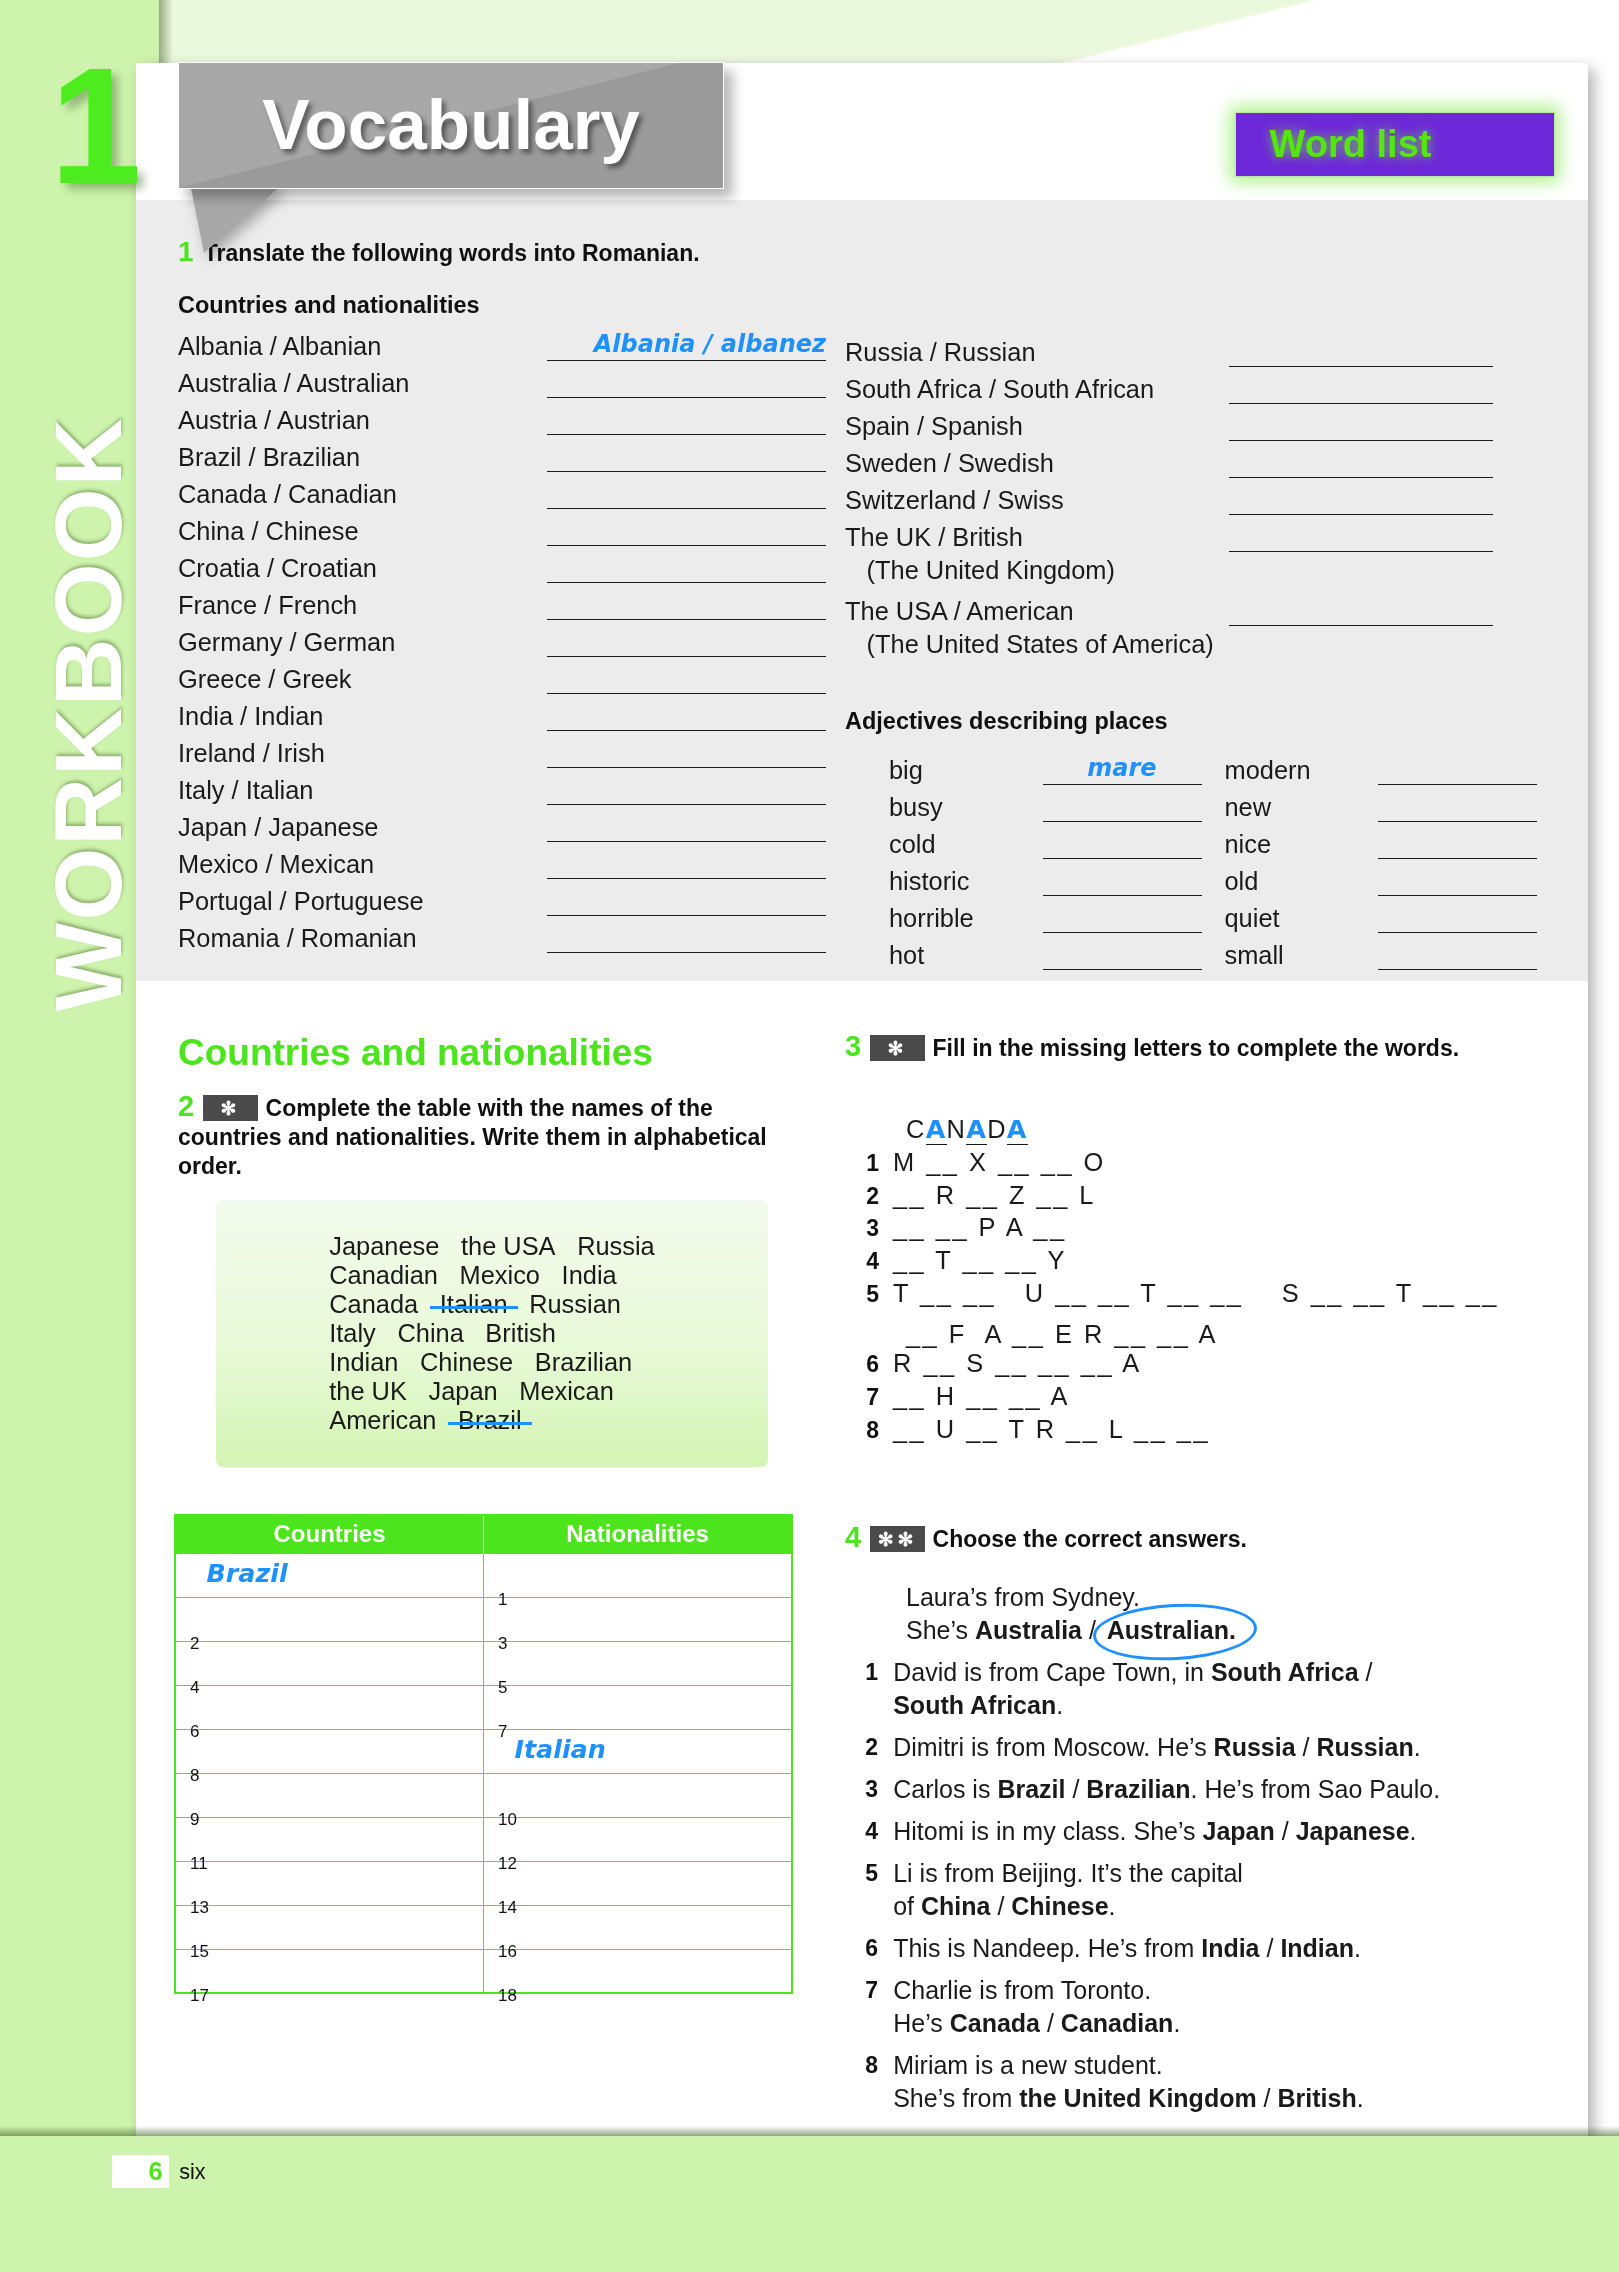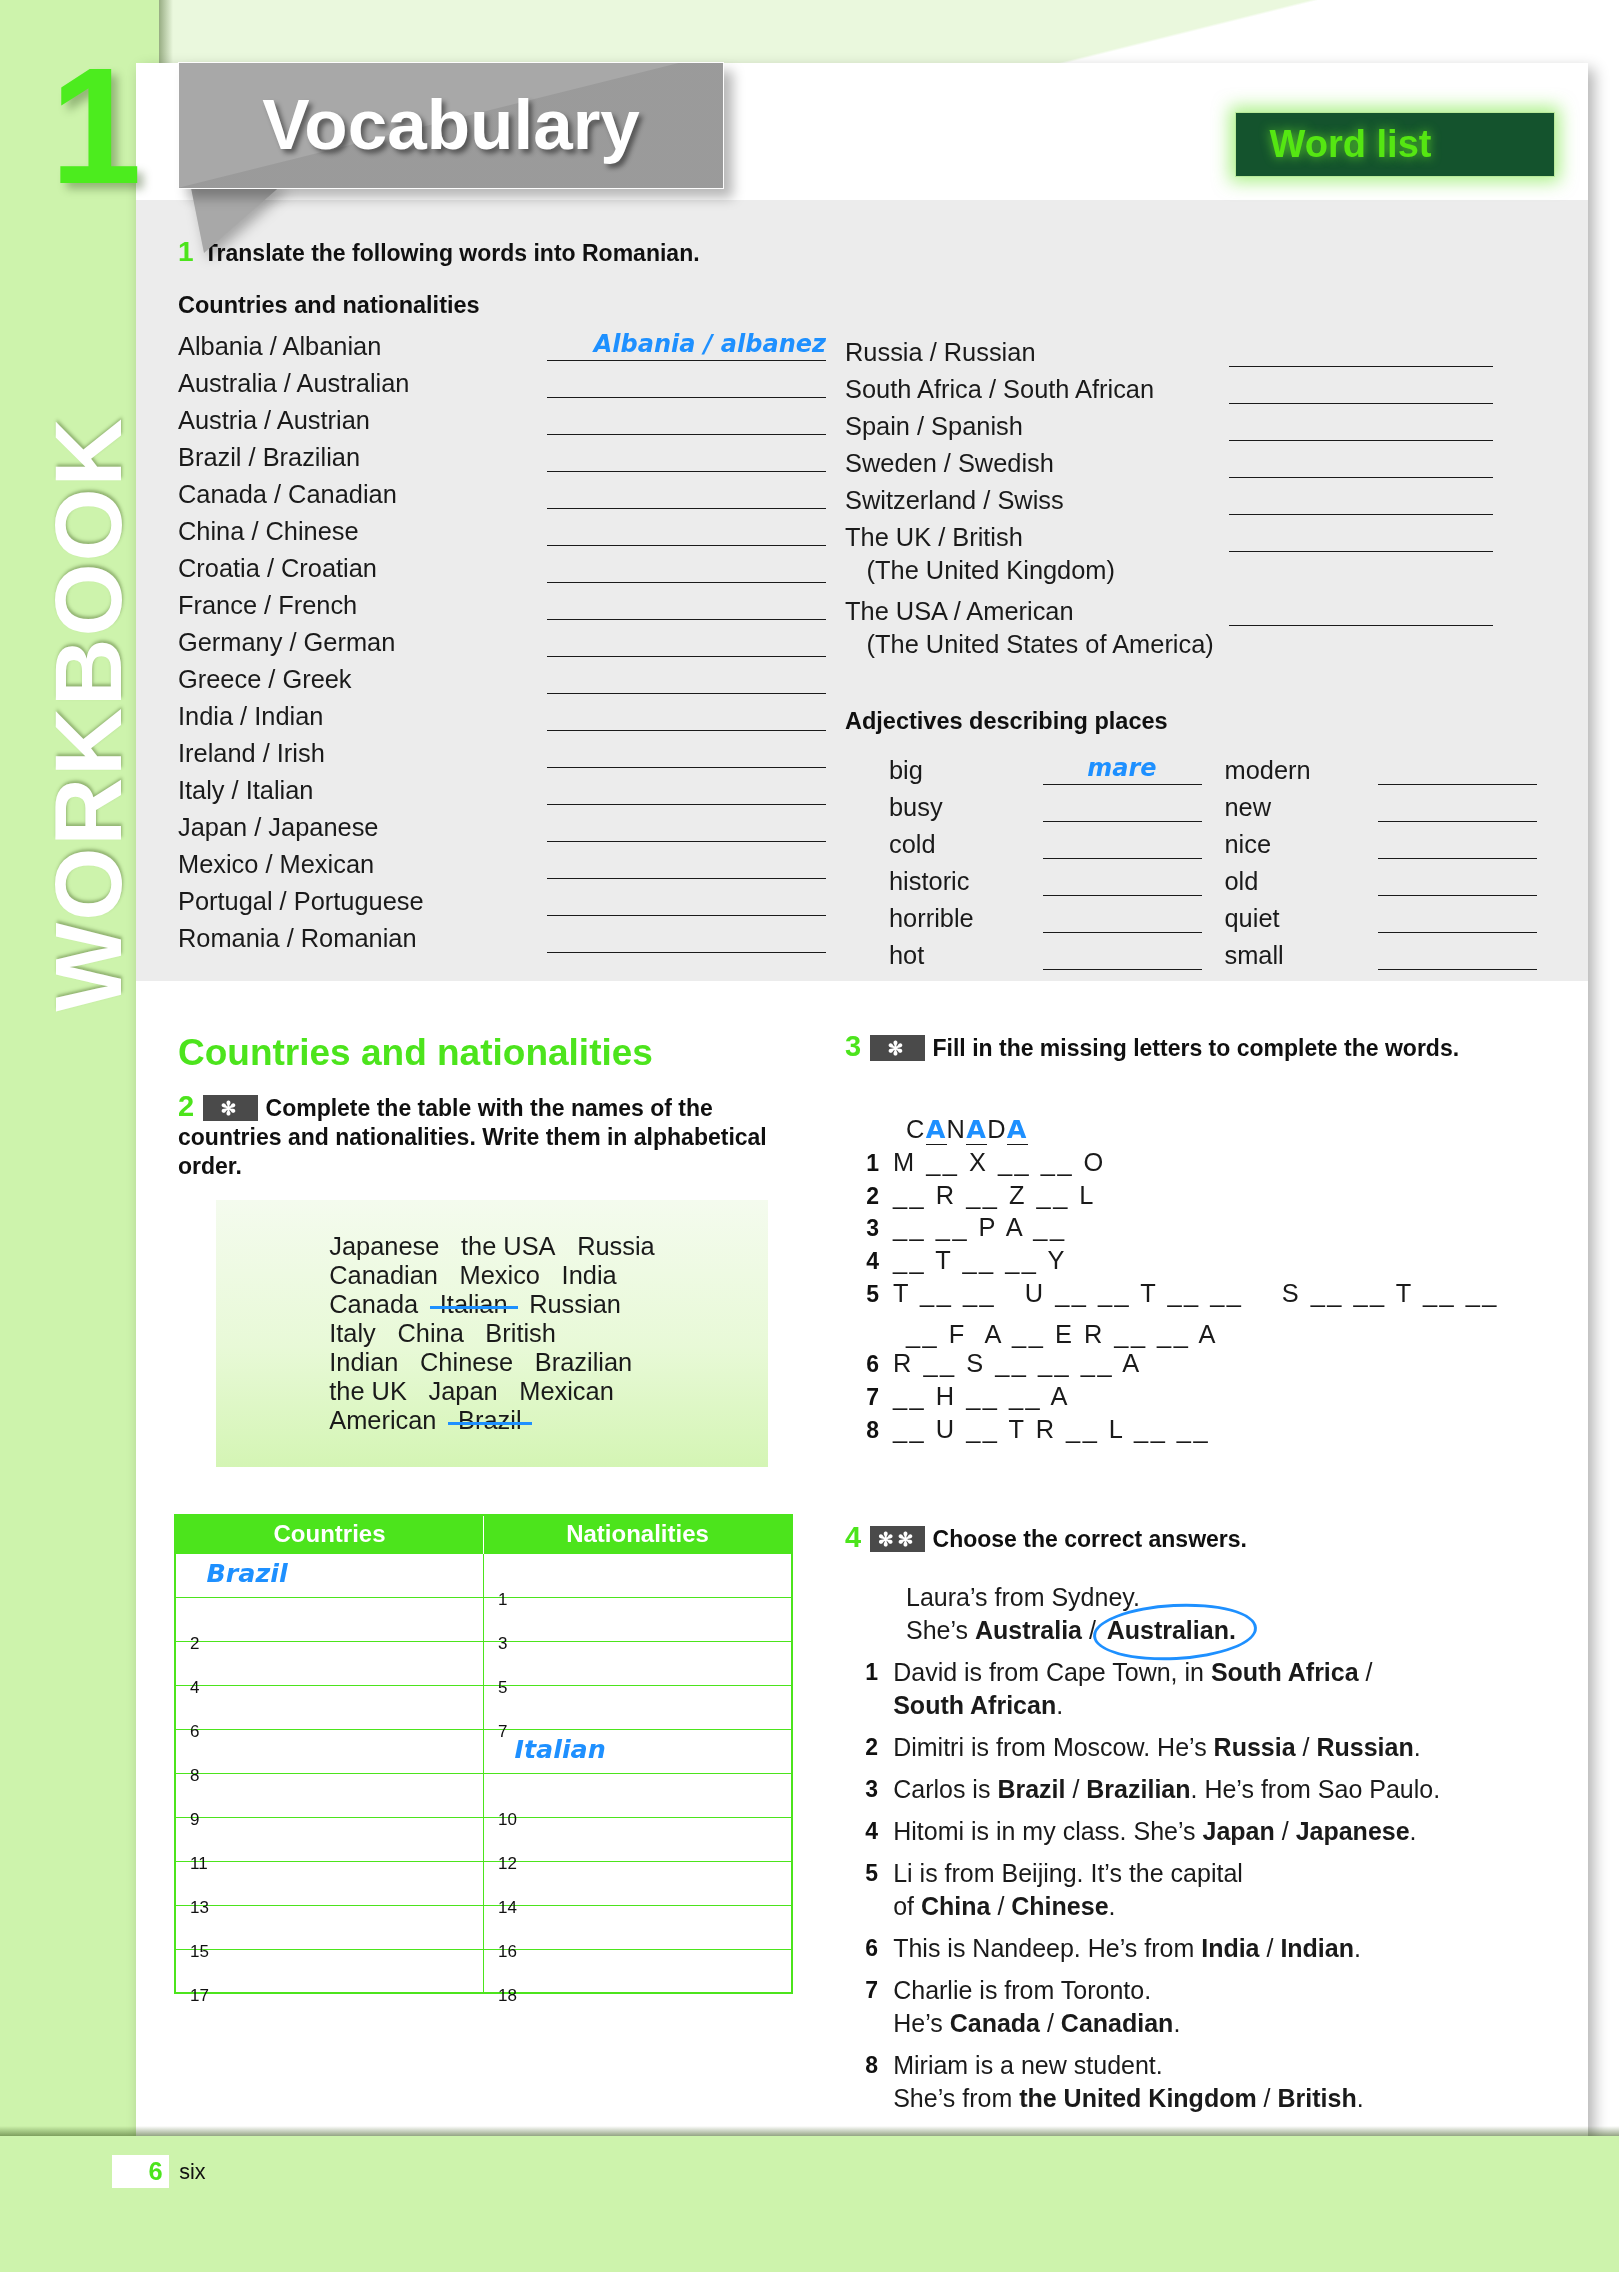--- a/index.html
+++ b/index.html
@@ -97,21 +97,21 @@
     width: 0; height: 0; z-index: 4;
     border-left: 14px solid transparent;
     border-right: 80px solid transparent;
     border-top: 70px solid #a8a8a8;
     filter: drop-shadow(5.1px 6.3px 6.3px rgba(0,0,0,.30));
   }
 
   .wordlist-badge {
     position: absolute; left: 1235px; top: 112px;
     width: 320px; height: 65px;
-    background: #14532d;
+    background: #6d28d9;
     border: 1.3px solid #b8e99a;
     box-shadow: 0 0 16.5px 5.1px rgba(102,230,36,.55);
     z-index: 7;
     display:flex; align-items:center; justify-content:center;
   }
   .wordlist-badge span {
     color: #55e612; font-size: 38px; font-weight: 700;
     text-shadow: 0 0 10.2px rgba(110,240,40,.8);
     padding-right: 89px;
   }
@@ -202,20 +202,21 @@
     font-size: 23px; font-weight: 700; color:#101010; line-height: 29px;
   }
   .ex2 .instr .exnum { font-size: 29px; margin-right: 6.3px; }
 
   .wordbox {
     position: absolute; left: 216px; top: 1200px;
     width: 552px; height: 267px;
     background: linear-gradient(to bottom, #f4fbee 0%, #e8f9d7 55%, #d4f5b4 100%);
     display: flex; flex-direction: column; align-items: center; justify-content: center;
     gap: 2.5px;
+    border-radius: 7px;
   }
   .wb-line { font-size: 25.4px; color:#1a1a1a; font-weight: 300; white-space: nowrap; }
   .wb-line .w { margin: 0 10.8px; position: relative; display:inline-block; }
   .wb-line .w.struck::after {
     content:""; position:absolute; left:-10.2px; right:-10.2px; top: 54%;
     height: 3.2px; background: #1e90ff;
   }
 
   
   .tbl {

